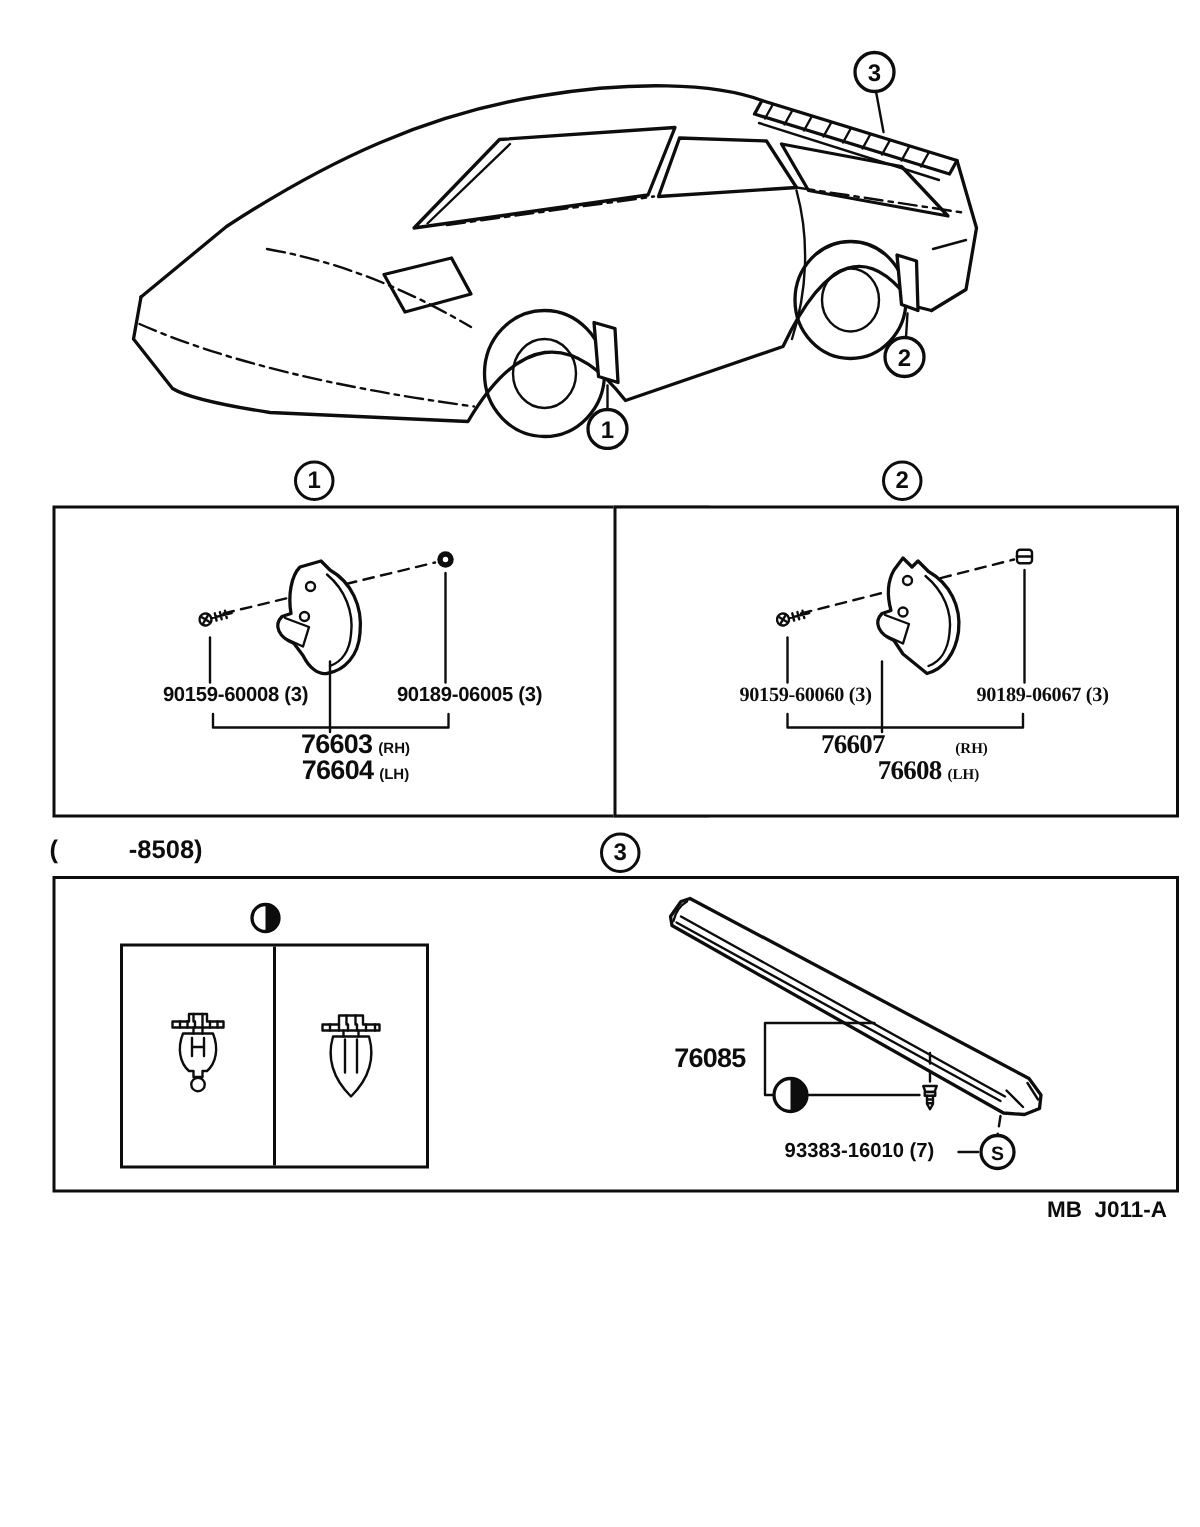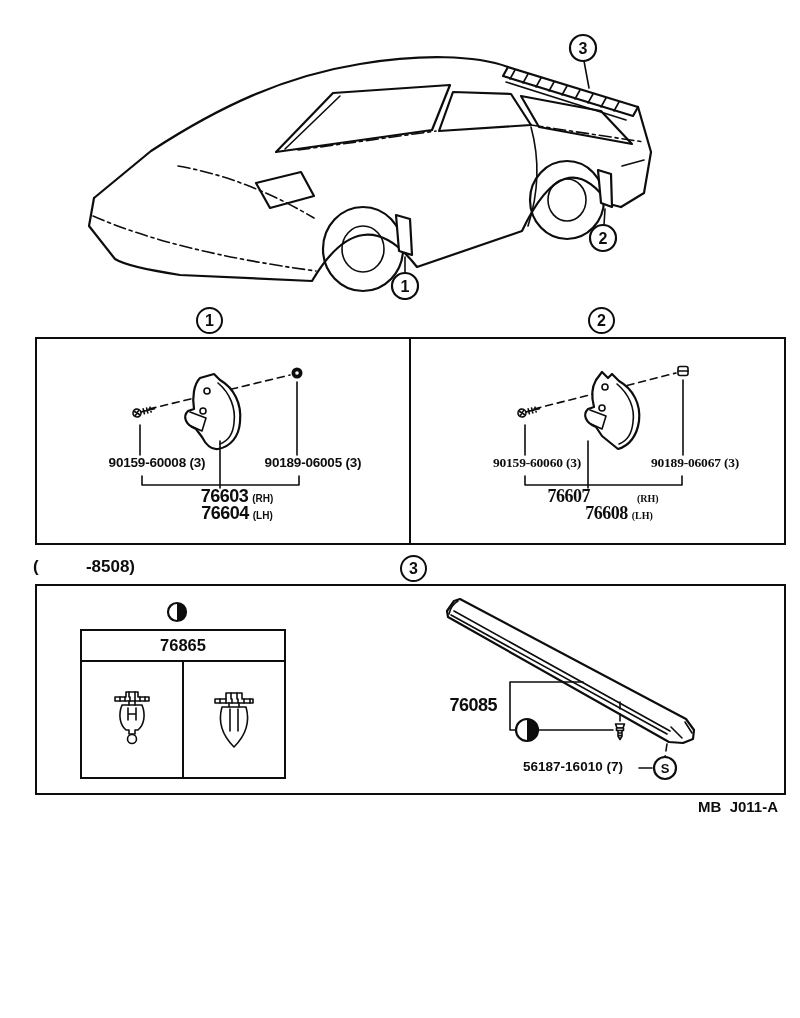--- a/index.html
+++ b/index.html
@@ -208,21 +208,20 @@
       </g>
       <path class="ln thin dash" d="M630,158 L628,171"></path>
       <path class="ln thin" d="M602,182 L615,182"></path>
       <g>
         <circle class="ln fillw" cx="628" cy="182" r="11"></circle>
         <text x="628" y="187" text-anchor="middle" font-size="13">S</text>
       </g>
     </svg>
 
     <div class="ctable">
-      <div class="hd">76865</div>
       <div class="bodyrow">
         <div>
           <svg style="position:static;" width="40" height="62" viewBox="0 0 40 62">
             <path class="ln thin fillw" d="M3,12 H37 V8 H26 V3 H14 V8 H3 Z"></path>
             <path class="ln thin" d="M8,8 V12 M13,8 V12 M18,8 V12 M23,8 V12 M28,8 V12 M33,8 V12 M17,3 V8 M23,3 V8"></path>
             <path class="ln thin fillw" d="M10,16 H30 C34,26 32,36 26,41 H23 V45 H17 V41 H14 C8,36 6,26 10,16 Z"></path>
             <path class="ln thin" d="M16,19 V31 M24,19 V31 M16,25 H24 M17,12 V16 M23,12 V16"></path>
             <circle class="ln thin fillw" cx="20" cy="50" r="4.5"></circle>
           </svg>
         </div>
@@ -231,17 +230,17 @@
             <path class="ln thin fillw" d="M3,14 H41 V10 H30 V4 H14 V10 H3 Z"></path>
             <path class="ln thin" d="M8,10 V14 M14,10 V14 M20,10 V14 M26,10 V14 M32,10 V14 M38,10 V14 M19,4 V10 M25,4 V10"></path>
             <path class="ln thin fillw" d="M10,18 H34 C38,32 34,46 22,58 C10,46 6,32 10,18 Z"></path>
             <path class="ln thin" d="M18,20 V42 M26,20 V42 M17,14 V18 M27,14 V18"></path>
           </svg>
         </div>
       </div>
     </div>
 
     <div class="lbl76085">76085</div>
-    <div class="lblclip">56187-16010 (7)</div>
+    <div class="lblclip">93383-16010 (7)</div>
   </div>
 
   <div class="doccode">MB  J011-A</div>
 </div>
 
 </body></html>

